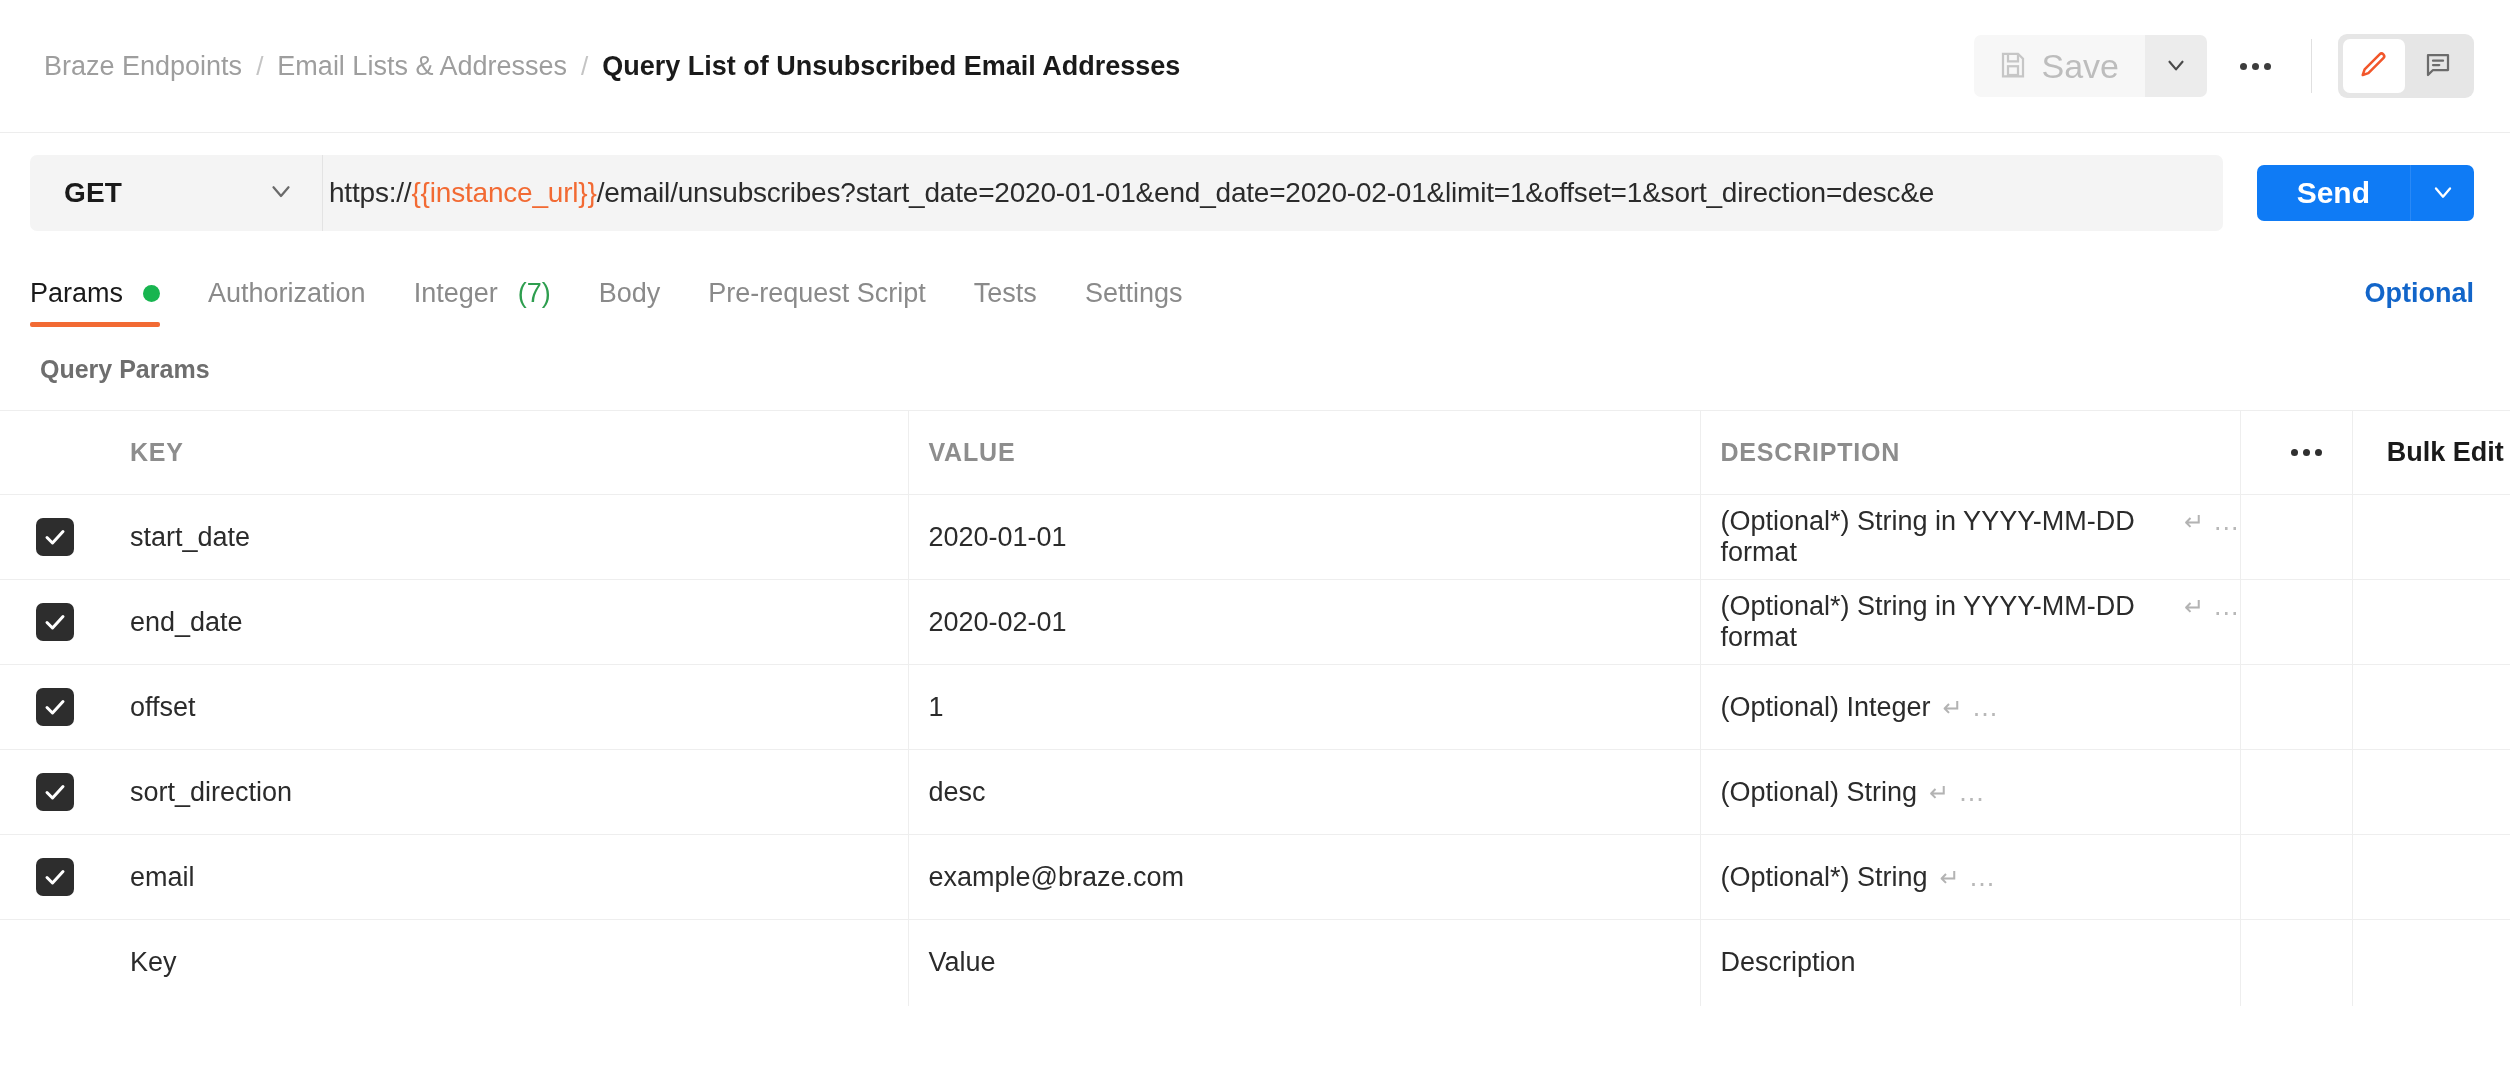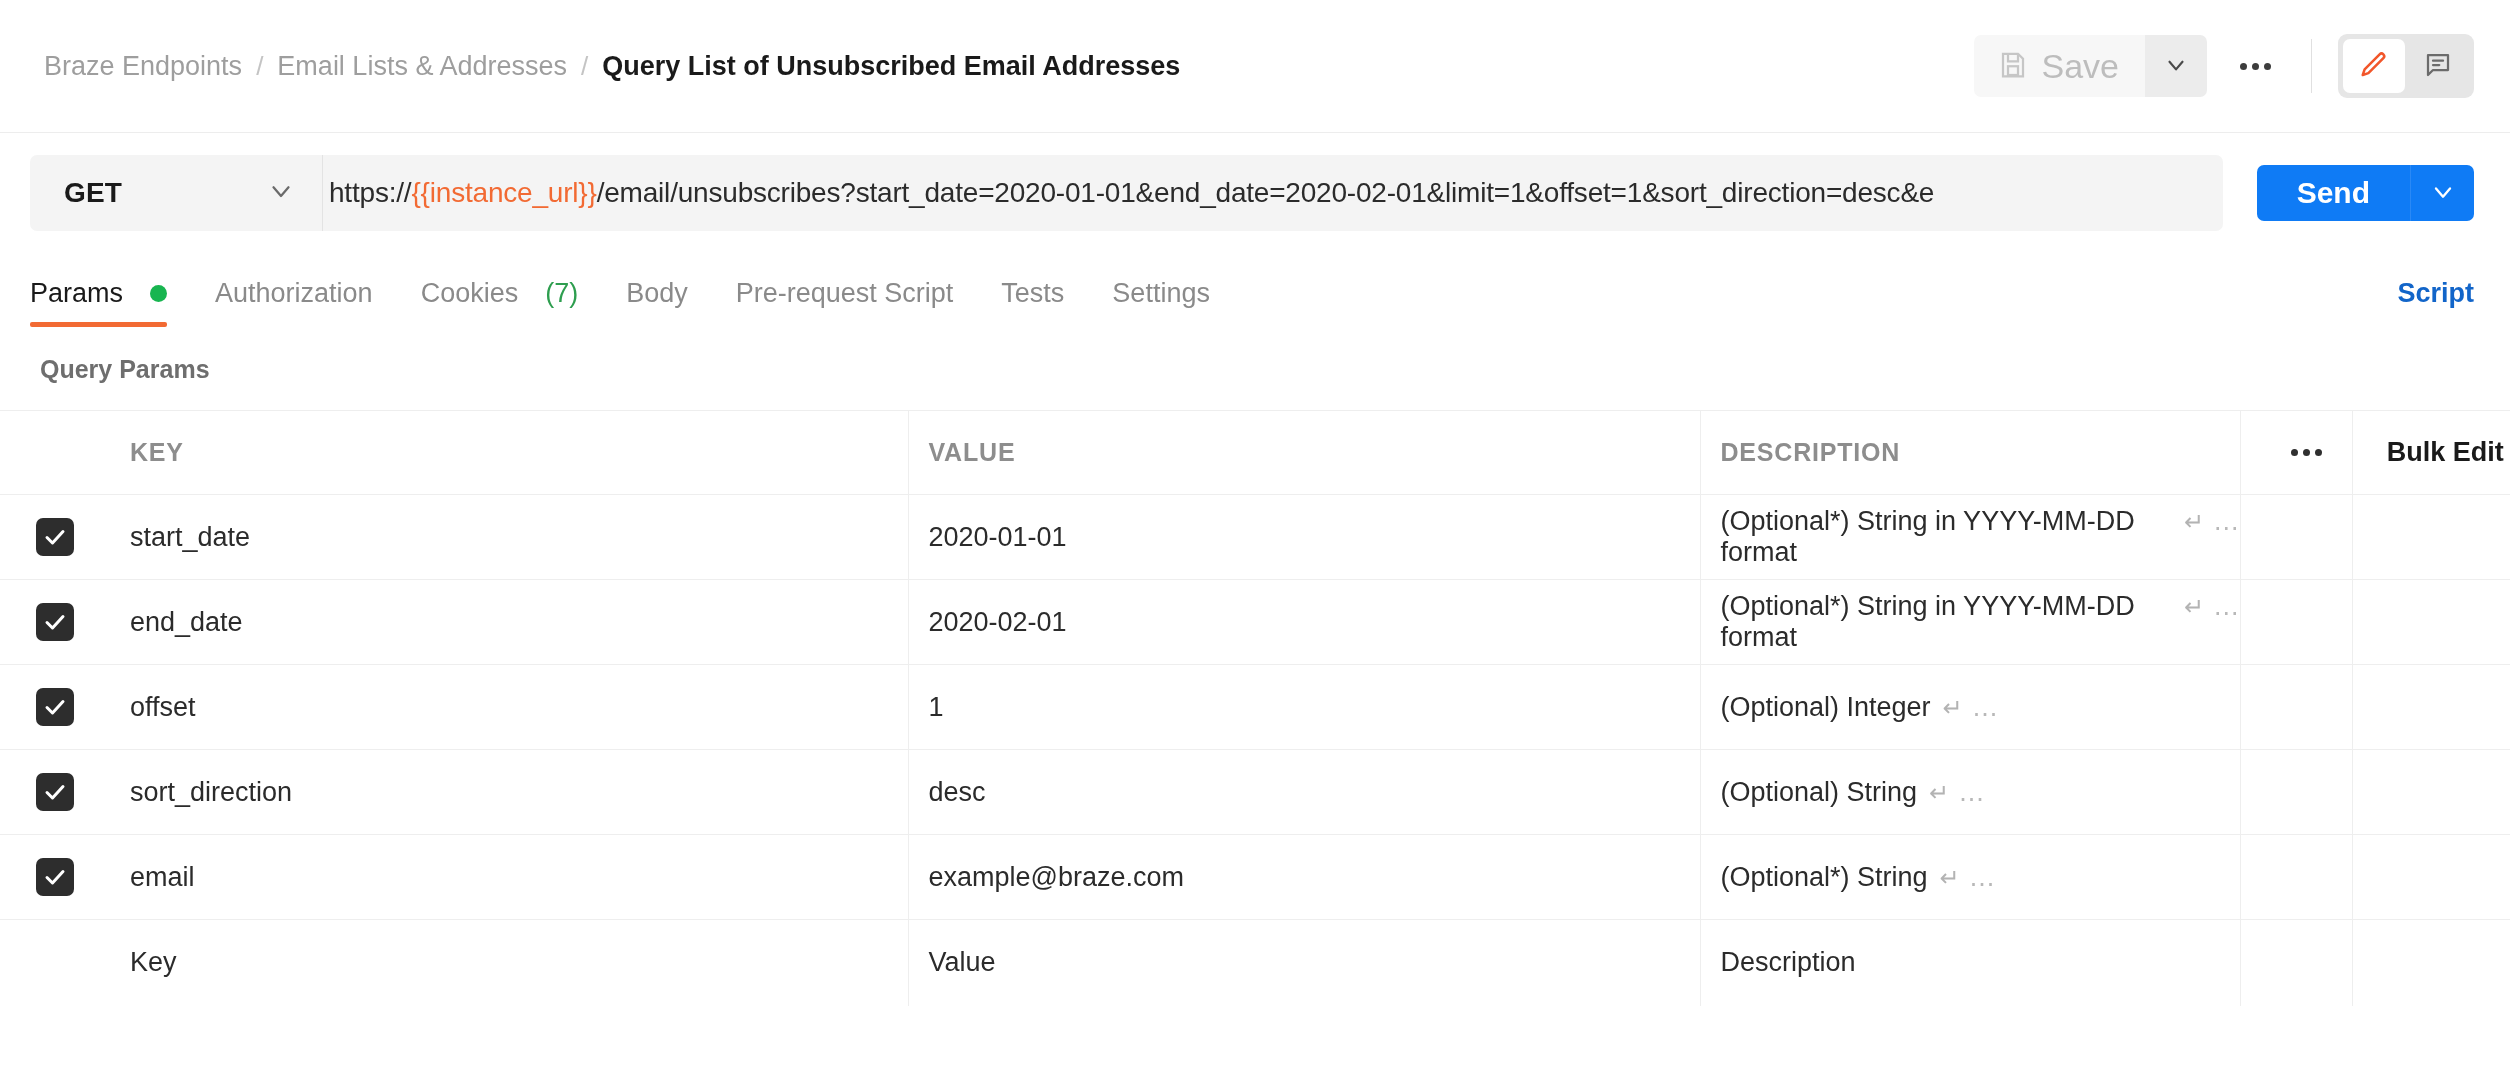--- a/index.html
+++ b/index.html
@@ -152,21 +152,21 @@
     position: relative;
   }
   .tabs { display: flex; align-items: flex-end; gap: 0; flex: 1; }
   .tab {
     position: relative;
     font-size: 27px;
     color: #8a8a8a;
     padding: 0 24px 18px 24px;
     cursor: pointer;
     white-space: nowrap;
-    display: flex; align-items: center; gap: 27px;
+    display: flex; align-items: center; gap: 20px;
     background: none; border: none;
     font-family: inherit;
   }
   .tab:first-child { padding-left: 0; }
   .tab.active { color: #1a1a1a; }
   .tab.active::after {
     content: "";
     position: absolute;
     left: 0; right: 24px; bottom: 0;
     height: 5px;
@@ -359,42 +359,42 @@
     <button class="tab active">
       <span>Params</span>
       <span class="tab-dot"></span>
     </button>
 
     <button class="tab">
       <span>Authorization</span>
     </button>
 
     <button class="tab">
-      <span>Cookies</span>
+      <span>Integer</span>
       <span class="tab-count">(7)</span>
     </button>
 
     <button class="tab">
       <span>Body</span>
     </button>
 
     <button class="tab">
       <span>Pre-request Script</span>
     </button>
 
     <button class="tab">
       <span>Tests</span>
     </button>
 
     <button class="tab">
       <span>Settings</span>
     </button>
 
   </div>
-  <div class="cookies-link">Script</div>
+  <div class="cookies-link">Optional</div>
 </div>
 
 <div class="section-title">Query Params</div>
 
 <table class="ptable">
   <thead>
     <tr>
       <th class="col-check"></th>
       <th class="col-key">KEY</th>
       <th class="col-val">VALUE</th>

